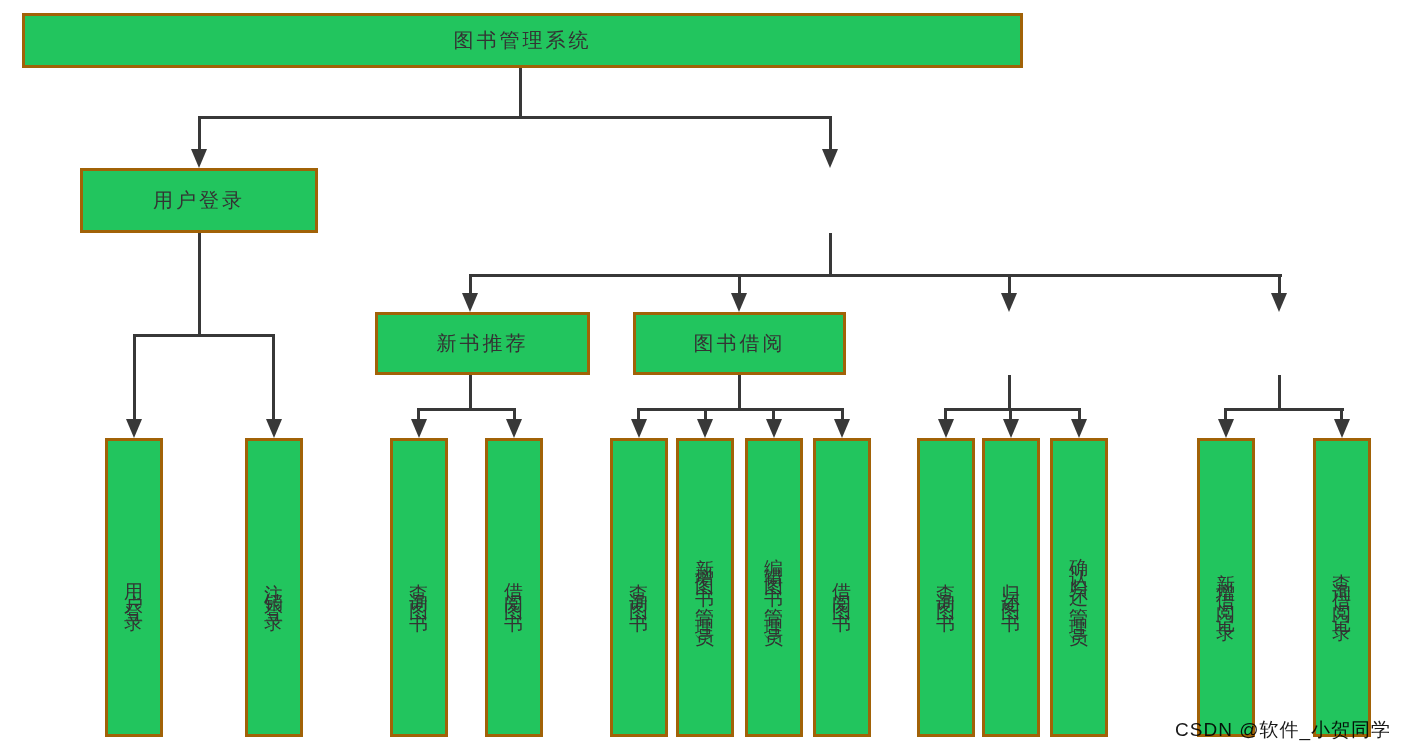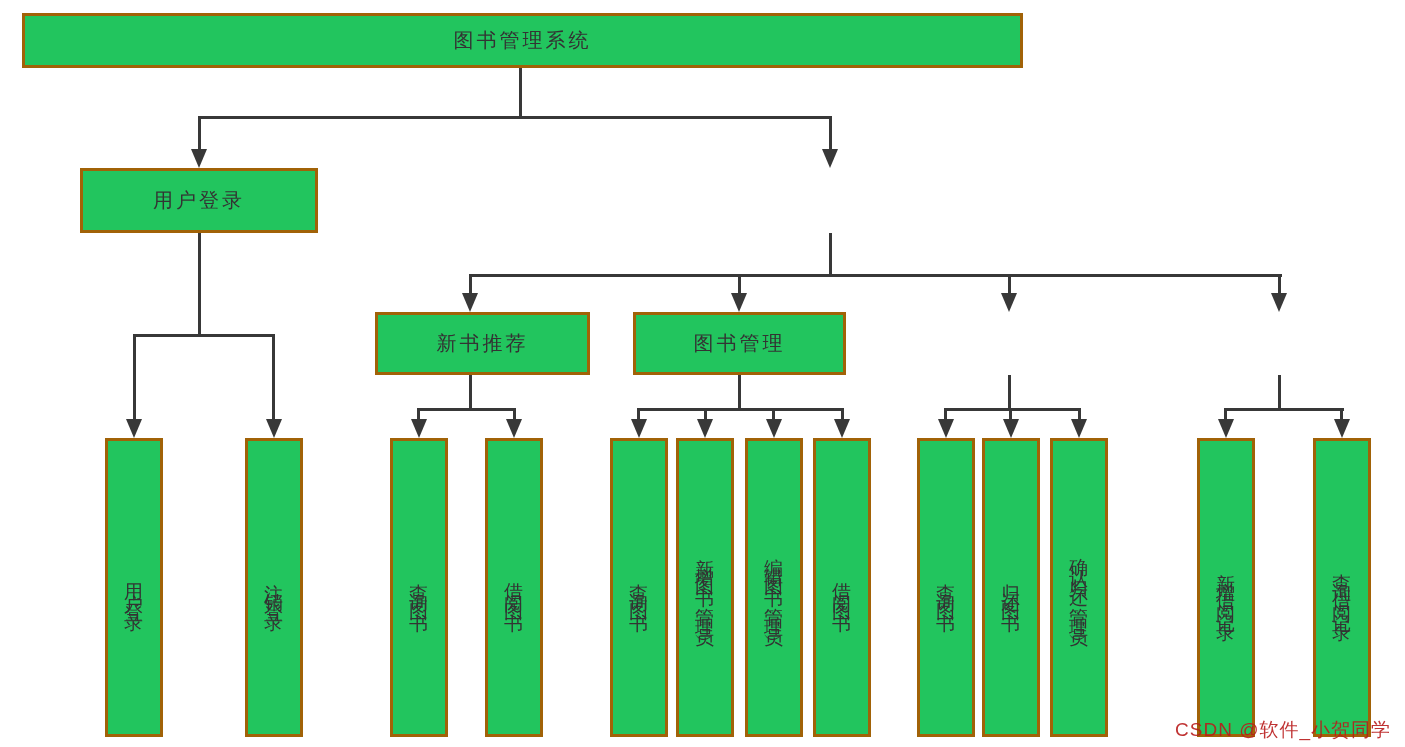--- a/index.html
+++ b/index.html
@@ -50,21 +50,21 @@
     border-left: 8px solid transparent;
     border-right: 8px solid transparent;
     border-top: 19px solid #383838;
   }
   .watermark {
     position: absolute;
     right: 14px;
     bottom: 4px;
     font-size: 19px;
     letter-spacing: 1px;
-    color: #b91c1c;
+    color: #000000;
     opacity: 0.9;
     z-index: 5;
     white-space: nowrap;
   }
 </style>
 </head>
 <body>
 
 <div class="stage">
 
@@ -73,21 +73,21 @@
   </div>
 
   <div class="box" style="left:80px; top:168px; width:238px; height:65px;">
     <span class="hlabel">用户登录</span>
   </div>
 
   <div class="box" style="left:362px; top:312px; width:215px; height:63px;margin-left:13px;">
     <span class="hlabel">新书推荐</span>
   </div>
   <div class="box" style="left:633px; top:312px; width:213px; height:63px;">
-    <span class="hlabel">图书管理</span>
+    <span class="hlabel">图书借阅</span>
   </div>
 
   <div class="box" style="left:105px; top:438px; width:58px; height:299px;">
     <span class="vtext">用户登录</span>
   </div>
   <div class="box" style="left:245px; top:438px; width:58px; height:299px;">
     <span class="vtext">注销登录</span>
   </div>
   <div class="box" style="left:390px; top:438px; width:58px; height:299px;">
     <span class="vtext">查询图书</span>

